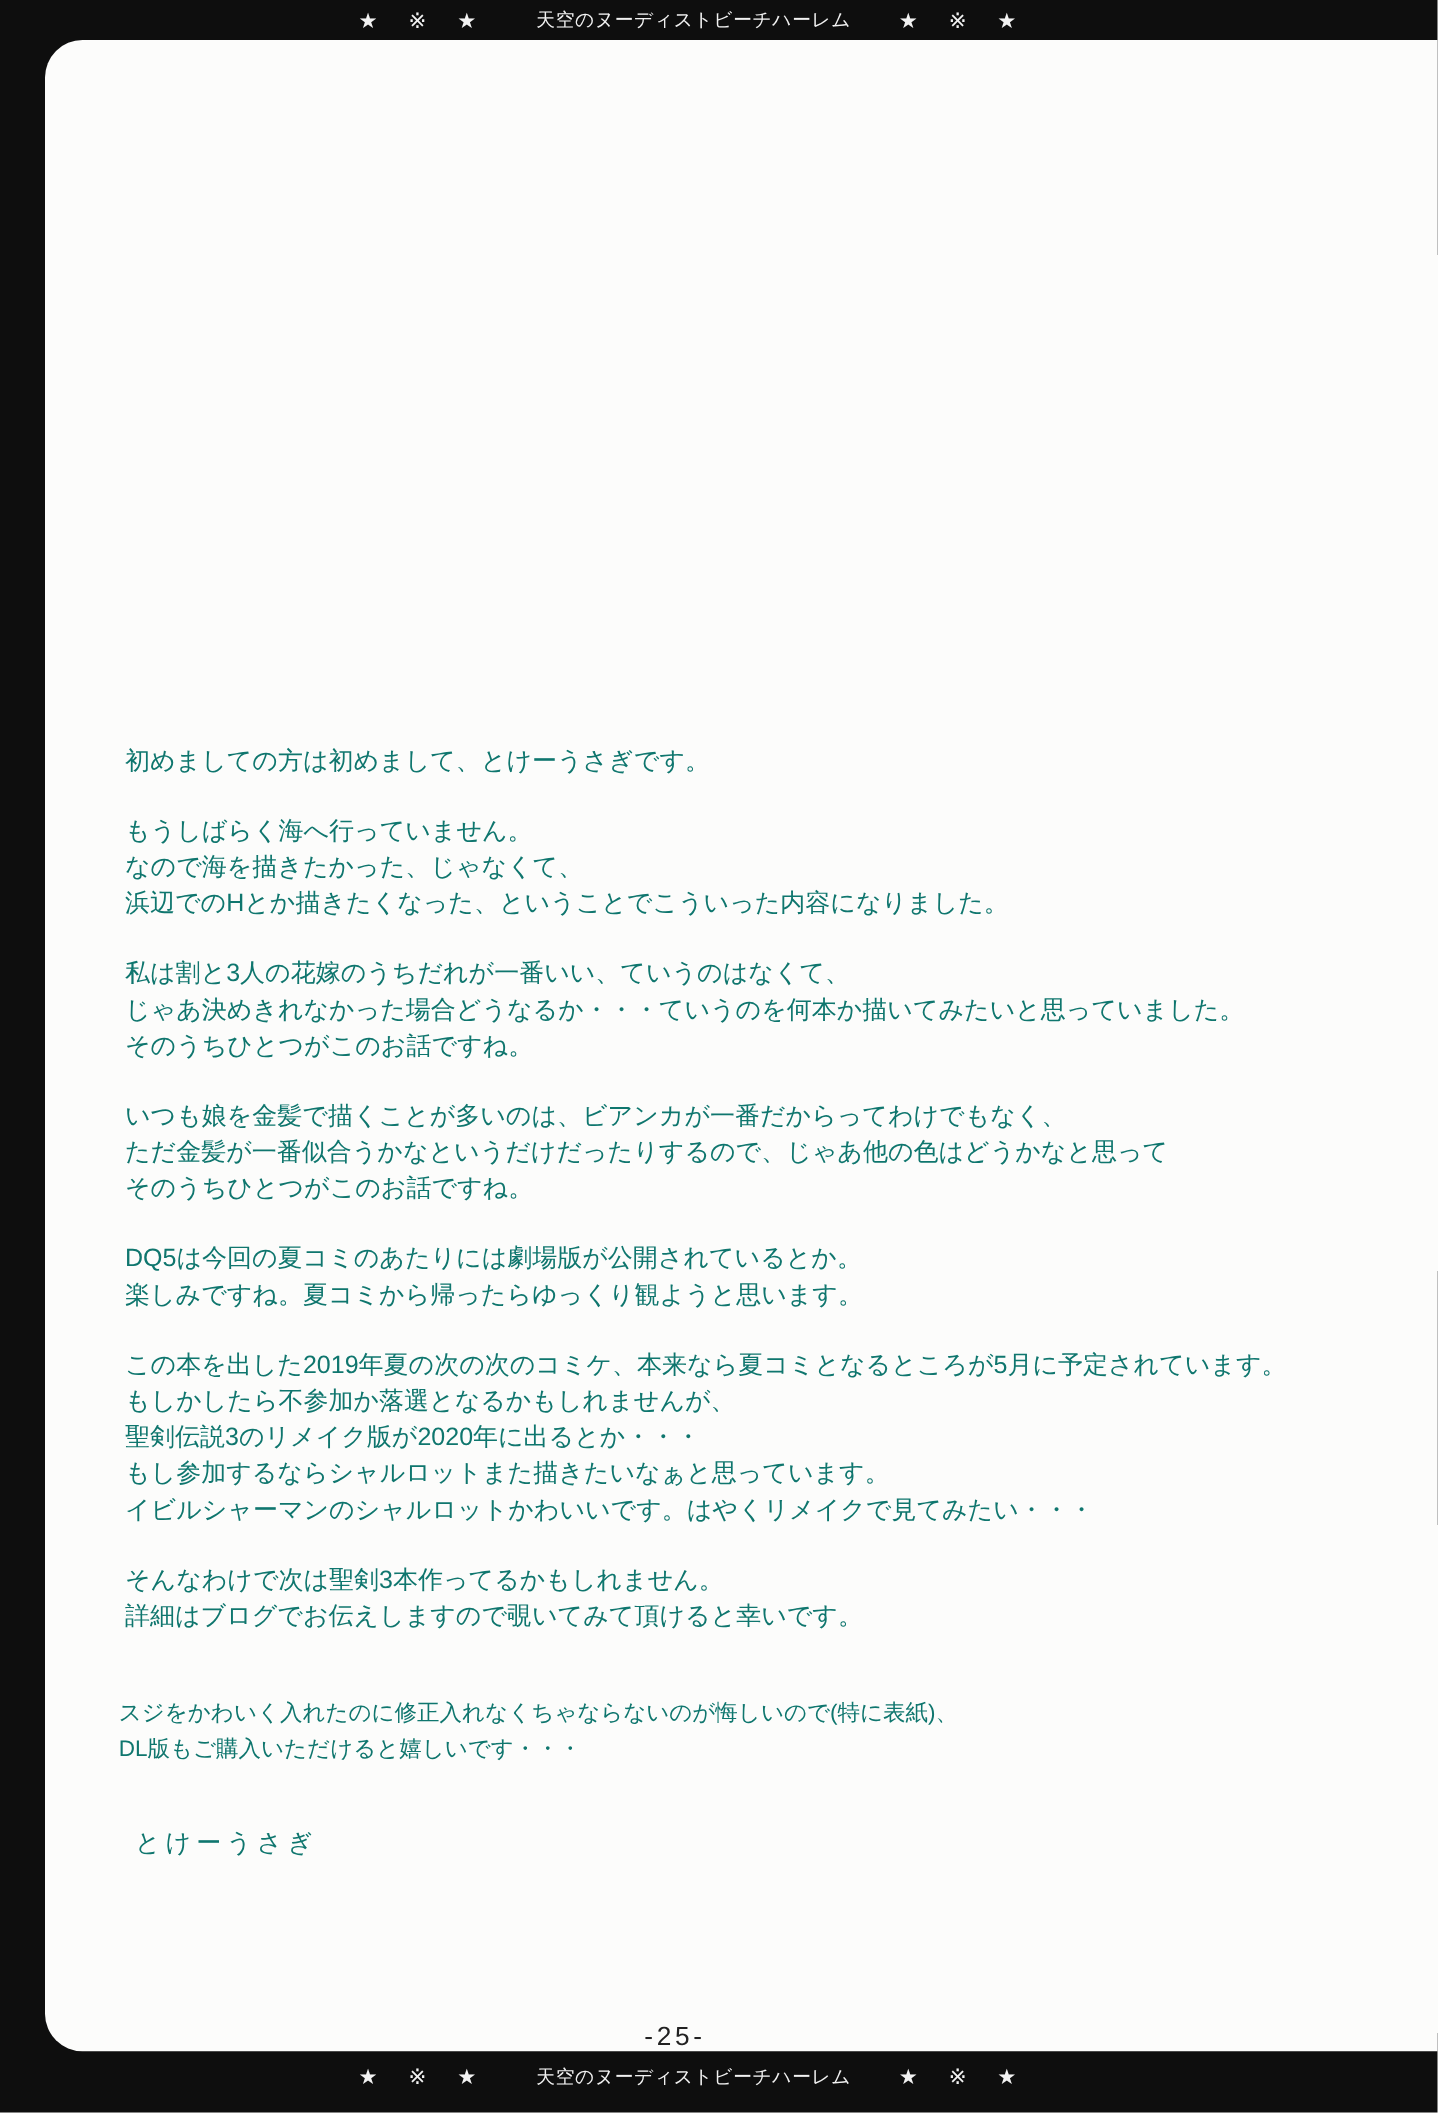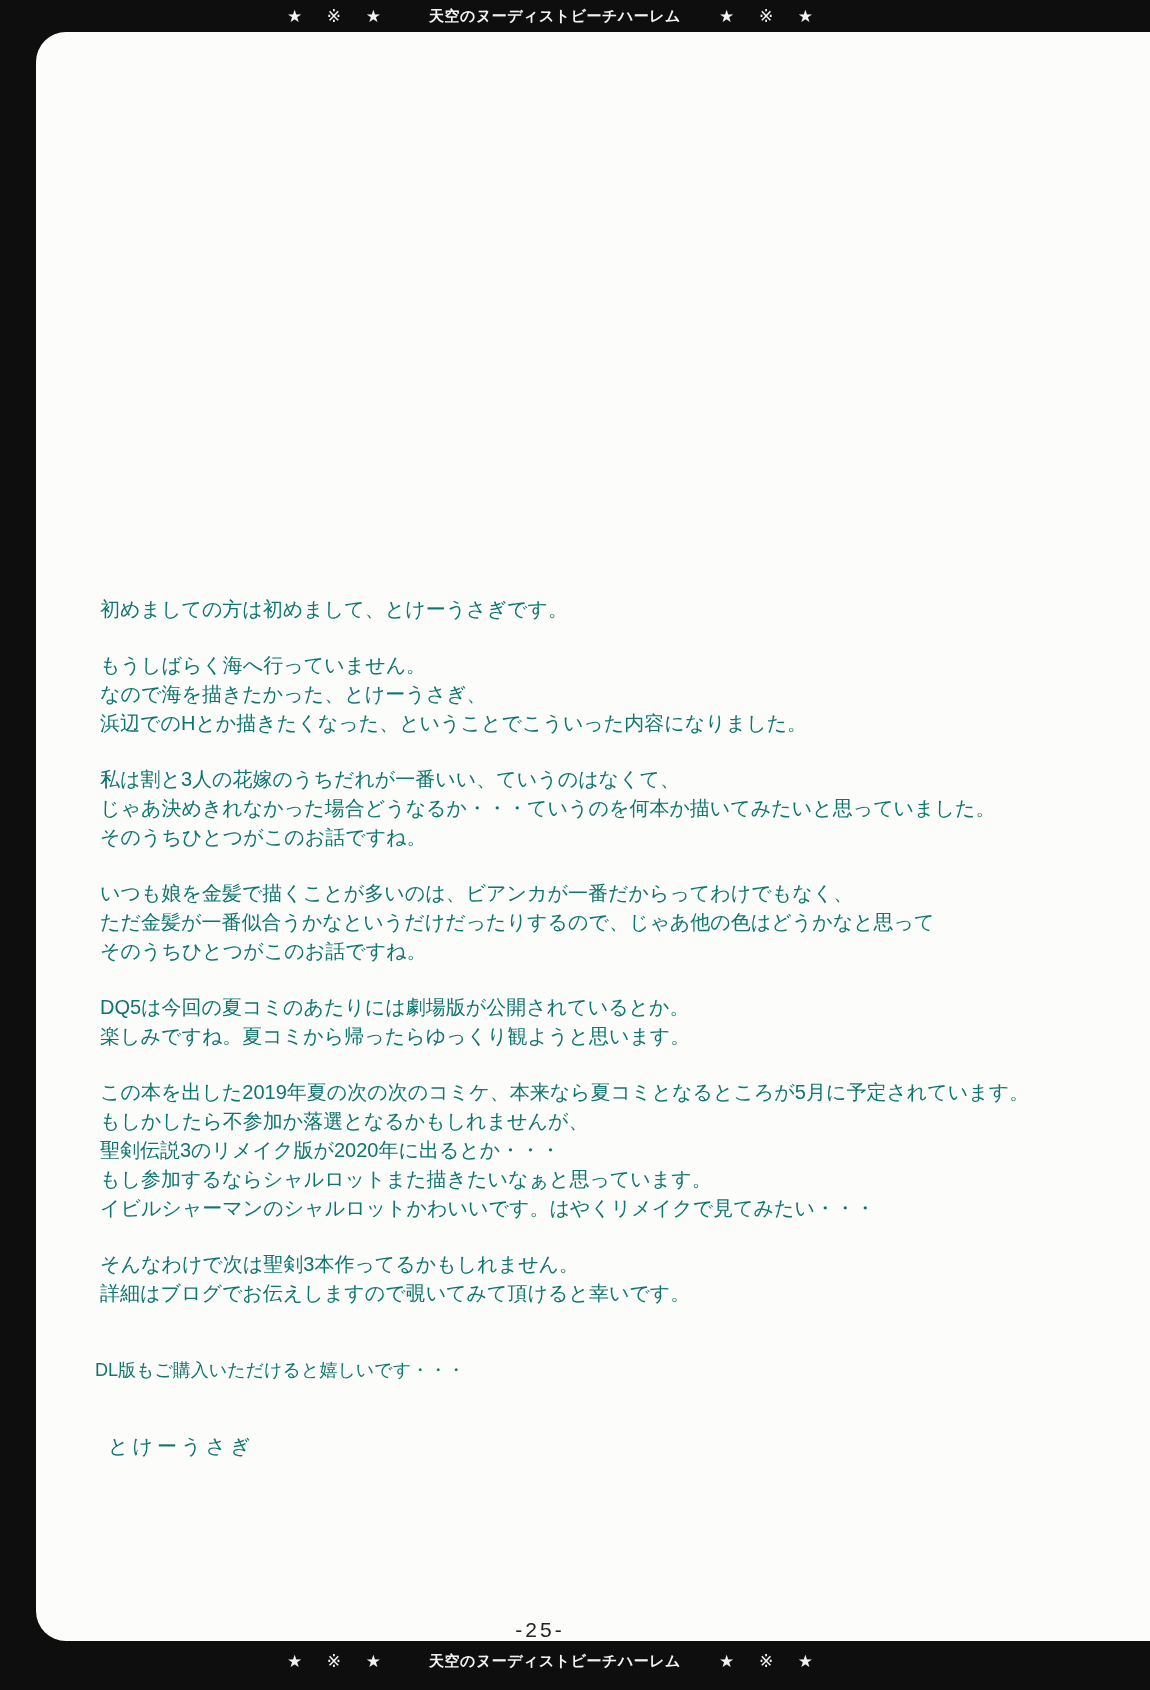--- a/index.html
+++ b/index.html
@@ -13,21 +13,21 @@
   .band {
     position: absolute; left: 0; right: 0;
     display: flex; justify-content: center; align-items: center;
     gap: 38px;
     color: #f2f2f2;
     z-index: 2;
   }
   .band-top { top: 0; height: 33px; padding-right: 40px; }
   .band-bottom { bottom: 0; height: 49px; padding-right: 40px; padding-bottom: 4px; }
   .band .ornament { font-size: 17px; letter-spacing: 10px; white-space: nowrap; }
-  .band .band-title { font-size: 15px; font-weight: bold; letter-spacing: 0.5px; white-space: nowrap; }
+  .band .band-title { font-size: 15px; font-weight: normal; letter-spacing: 0.5px; white-space: nowrap; }
   .page {
     position: absolute;
     left: 36px; top: 32px; right: -34px; bottom: 49px;
     background: #fcfcfb;
     border-radius: 30px;
     z-index: 1;
   }
   .content {
     position: absolute;
     left: 64px; top: 563px; right: 120px;
@@ -69,21 +69,21 @@
 
 <div class="page">
   <div class="content">
 
     <p class="para">
       <span class="line">初めましての方は初めまして、とけーうさぎです。</span>
     </p>
 
     <p class="para">
       <span class="line">もうしばらく海へ行っていません。</span>
-      <span class="line">なので海を描きたかった、とけーうさぎ、</span>
+      <span class="line">なので海を描きたかった、じゃなくて、</span>
       <span class="line">浜辺でのHとか描きたくなった、ということでこういった内容になりました。</span>
     </p>
 
     <p class="para">
       <span class="line">私は割と3人の花嫁のうちだれが一番いい、ていうのはなくて、</span>
       <span class="line">じゃあ決めきれなかった場合どうなるか・・・ていうのを何本か描いてみたいと思っていました。</span>
       <span class="line">そのうちひとつがこのお話ですね。</span>
     </p>
 
     <p class="para">
@@ -105,20 +105,21 @@
       <span class="line">イビルシャーマンのシャルロットかわいいです。はやくリメイクで見てみたい・・・</span>
     </p>
 
 
     <p class="para">
       <span class="line">そんなわけで次は聖剣3本作ってるかもしれません。</span>
       <span class="line">詳細はブログでお伝えしますので覗いてみて頂けると幸いです。</span>
     </p>
 
     <p class="para note">
+      <span class="line">スジをかわいく入れたのに修正入れなくちゃならないのが悔しいので(特に表紙)、</span>
       <span class="line">DL版もご購入いただけると嬉しいです・・・</span>
     </p>
 
     <p class="para signature">とけーうさぎ</p>
 
   </div>
 </div>
 
 <div class="page-number">-25-</div>
 

